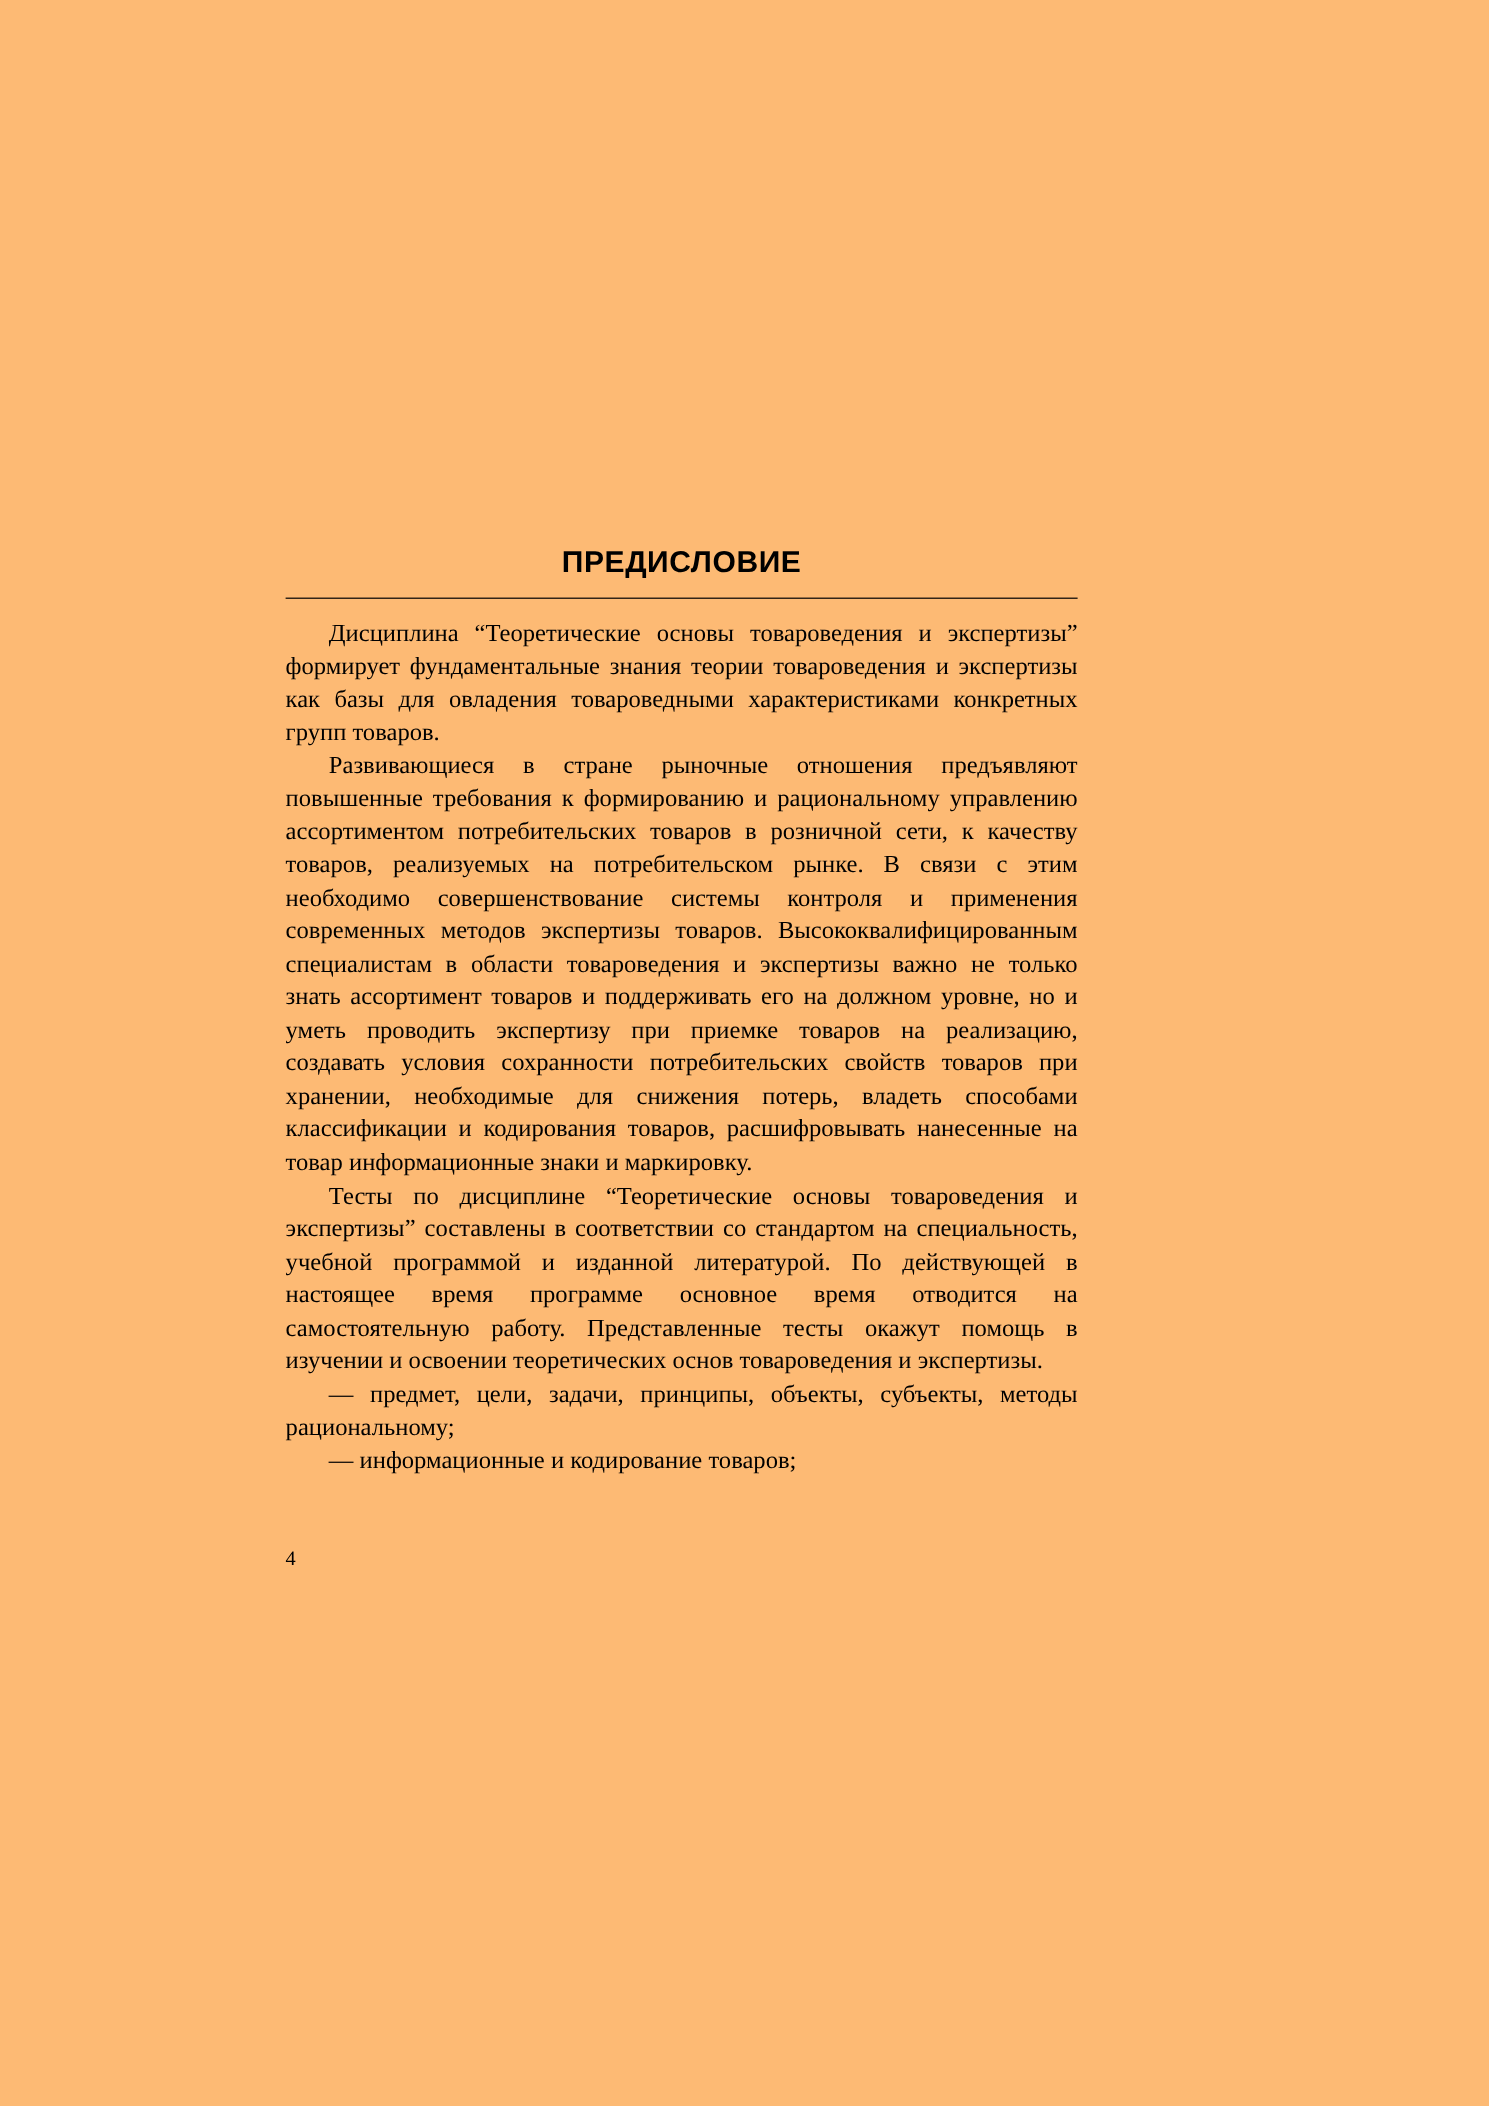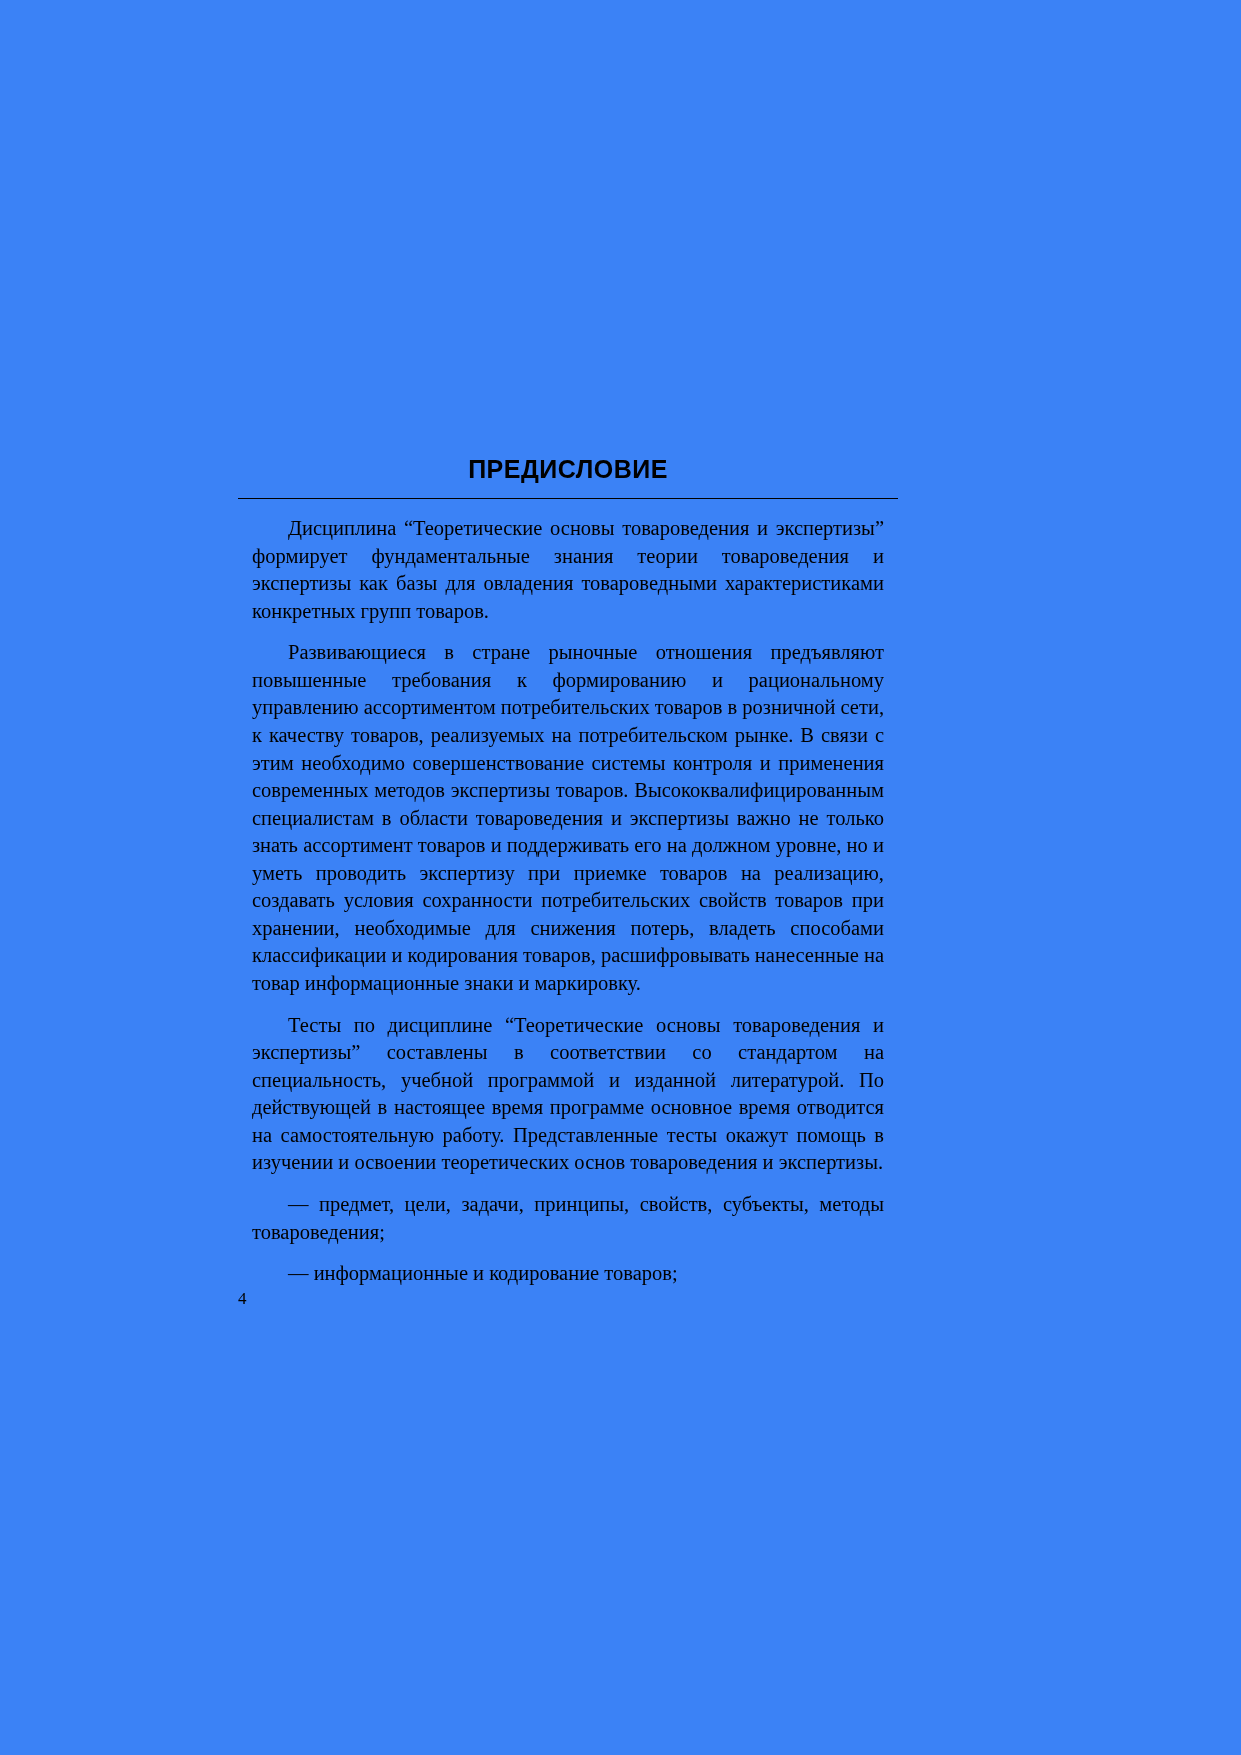--- a/index.html
+++ b/index.html
@@ -5,21 +5,21 @@
 <style>
   html, body {
     margin: 0;
     padding: 0;
     background: #ffffff;
   }
   .page {
     position: relative;
     width: 1241px;
     height: 1755px;
-    background: #3b82f6;
+    background: #fdba74;
     overflow: hidden;
     font-family: "Liberation Serif", serif;
     color: #000000;
   }
   .content {
     position: absolute;
     left: 238px;
     top: 455px;
     width: 660px;
   }
@@ -32,21 +32,21 @@
     margin: 0 0 14px 0;
     color: #000000;
   }
   .title-rule {
     border: 0;
     border-top: 1.6px solid #000000;
     margin: 0 0 16px 0;
     width: 100%;
   }
   .body-text p {
-    margin: 14px;
+    margin: 0;
     font-size: 20.5px;
     line-height: 1.345;
     text-align: justify;
     text-justify: inter-word;
     text-indent: 36px;
     hyphens: manual;
   }
   .body-text p.nohyph {
     text-align: justify;
   }
@@ -67,21 +67,21 @@
   <div class="content">
 
     <h1 class="doc-title">ПРЕДИСЛОВИЕ</h1>
 
     <hr class="title-rule">
 
     <div class="body-text">
       <p>Дисциплина “Теоретические основы товароведения и экспертизы” формирует фундаментальные знания теории товароведения и экспертизы как базы для овладения товароведными характеристиками конкретных групп товаров.</p>
       <p>Развивающиеся в стране рыночные отношения предъявляют повышенные требования к формированию и рациональному управлению ассортиментом потребительских товаров в розничной сети, к качеству товаров, реализуемых на потребительском рынке. В связи с этим необходимо совершенствование системы контроля и применения современных методов экспертизы товаров. Высококвалифицированным специалистам в области товароведения и экспертизы важно не только знать ассортимент товаров и поддерживать его на должном уровне, но и уметь проводить экспертизу при приемке товаров на реализацию, создавать условия сохранности потребительских свойств товаров при хранении, необходимые для снижения потерь, владеть способами классификации и кодирования товаров, расшифровывать нанесенные на товар информационные знаки и маркировку.</p>
       <p>Тесты по дисциплине “Теоретические основы товароведения и экспертизы” составлены в соответствии со стандартом на специальность, учебной программой и изданной литературой. По действующей в настоящее время программе основное время отводится на самостоятельную работу. Представленные тесты окажут помощь в изучении и освоении теоретических основ товароведения и экспертизы.</p>
-      <p class="nohyph">— предмет, цели, задачи, принципы, свойств, субъекты, методы товароведения;</p>
+      <p class="nohyph">— предмет, цели, задачи, принципы, объекты, субъекты, методы рациональному;</p>
       <p class="nohyph">— информационные и кодирование товаров;</p>
     </div>
 
   </div>
 
   <div class="page-number">4</div>
 
 </div>
 
 </body></html>

